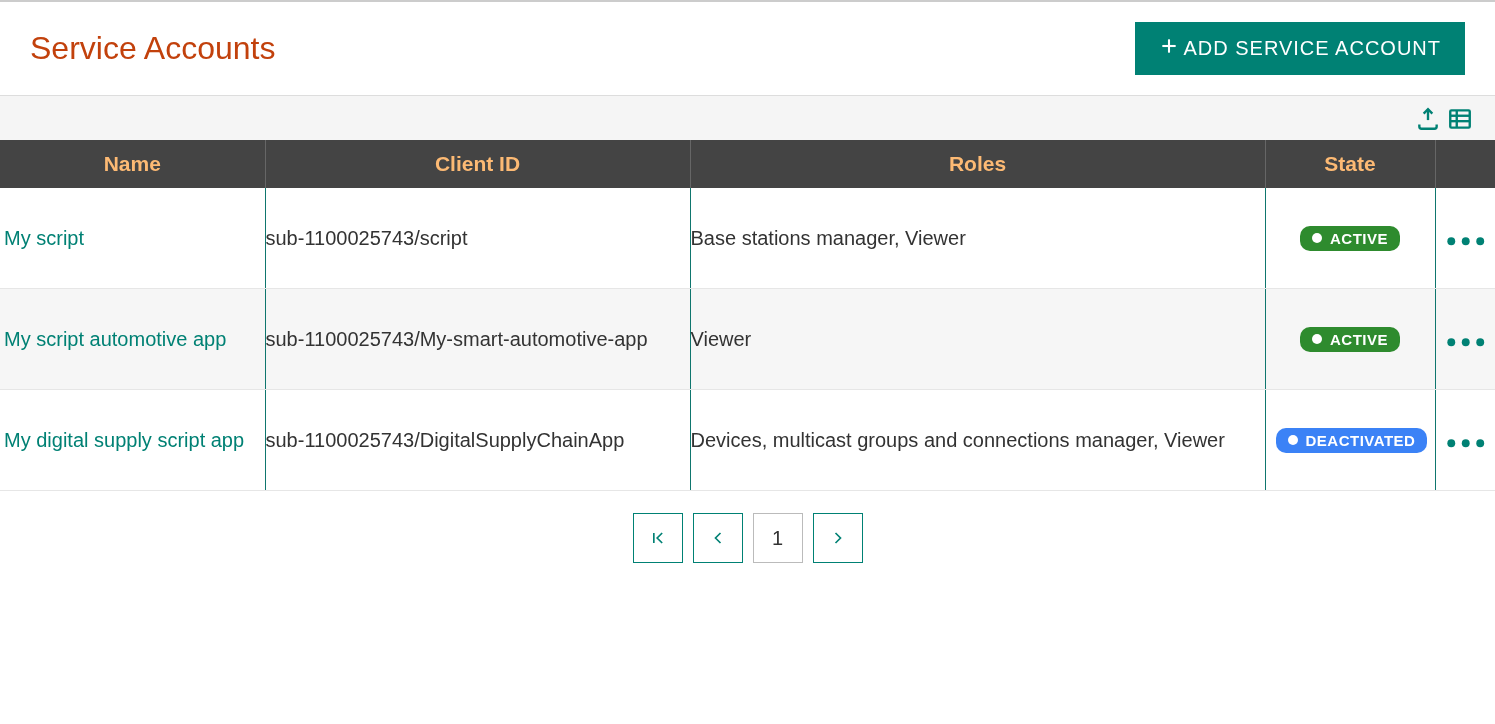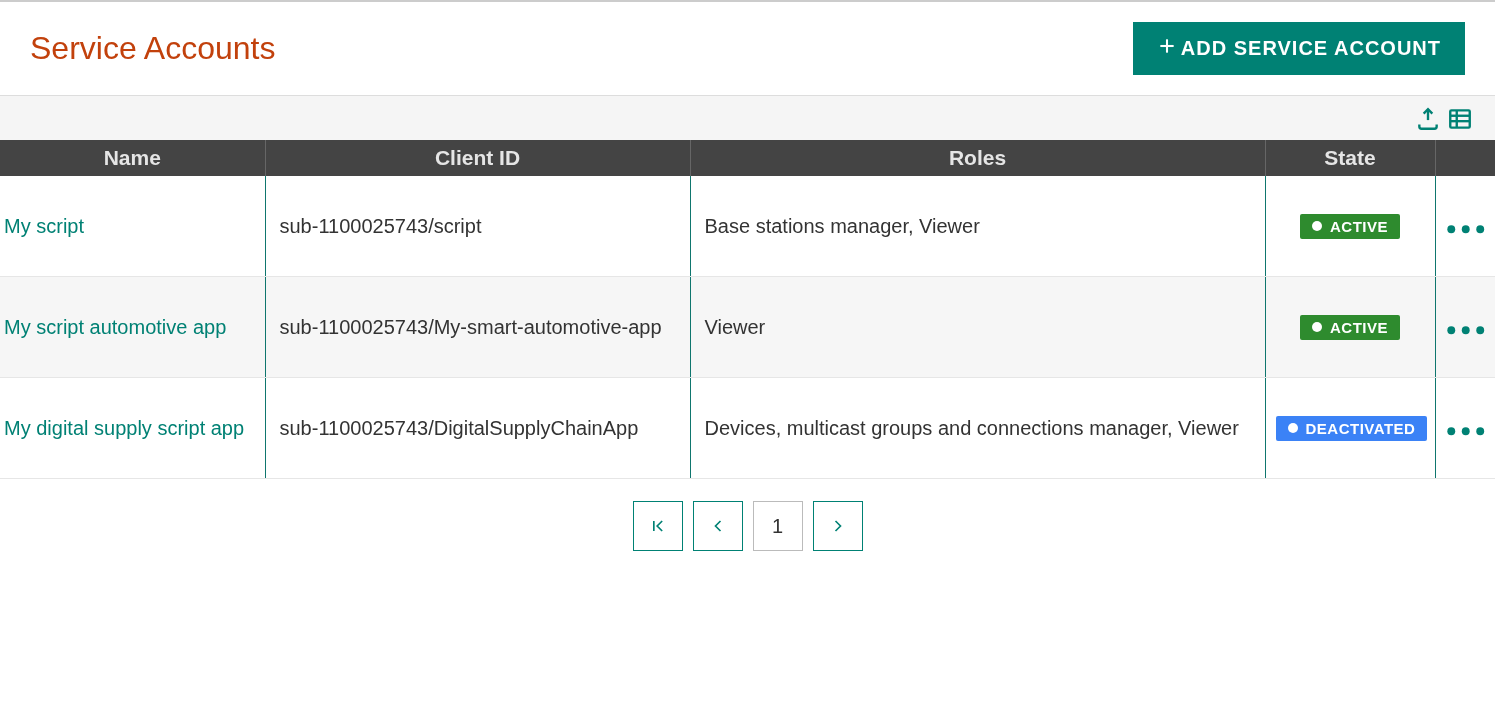--- a/index.html
+++ b/index.html
@@ -29,21 +29,21 @@
     }
     .add-btn {
       display: inline-flex;
       align-items: center;
       gap: 4px;
       background: #008174;
       color: #fff;
       border: none;
       padding: 14px 24px;
       font-size: 20px;
-      font-weight: 700;
+      font-weight: 400;
       letter-spacing: 1px;
       cursor: pointer;
     }
     .add-btn svg {
       width: 20px;
       height: 20px;
     }
     .toolbar-row {
       display: flex;
       justify-content: flex-end;
@@ -57,24 +57,24 @@
       display: inline-flex;
       align-items: center;
     }
     table {
       width: 100%;
       border-collapse: collapse;
       table-layout: fixed;
     }
     thead th {
       background: #444;
-      color: #e5e5e5;
+      color: #fdba74;
       font-weight: 700;
       font-size: 21px;
-      padding: 6px 10px;
+      padding: 12px 10px;
       text-align: center;
       border-right: 1px solid #666;
     }
     thead th:last-child { border-right: none; }
     .col-name { width: 265px; text-align:center;}
     .col-client { width: 425px; }
     .col-roles { width: 575px; }
     .col-state { width: 170px; }
     .col-actions { width: 60px; }
     tbody td {
@@ -88,27 +88,27 @@
     tbody td:last-child { border-right: none; }
     tbody tr:nth-child(even) td {
       background: #f6f6f6;
     }
     .name-link {
       color: #008174;
       cursor: pointer;
       padding-left: 0;
     }
     tbody td.name-cell { padding-left: 4px; }
-    tbody td.client-cell, tbody td.roles-cell { padding-left: 14px; }
+    tbody td.client-cell, tbody td.roles-cell { padding-left: 0; }
     .state-cell { text-align: center; }
     .badge {
       display: inline-flex;
       align-items: center;
       gap: 8px;
-      border-radius: 2px;
+      border-radius: 10px;
       padding: 4px 12px;
       font-size: 15px;
       font-weight: 700;
       color: #fff;
       letter-spacing: 0.5px;
     }
     .badge-dot {
       width: 10px;
       height: 10px;
       border-radius: 50%;

